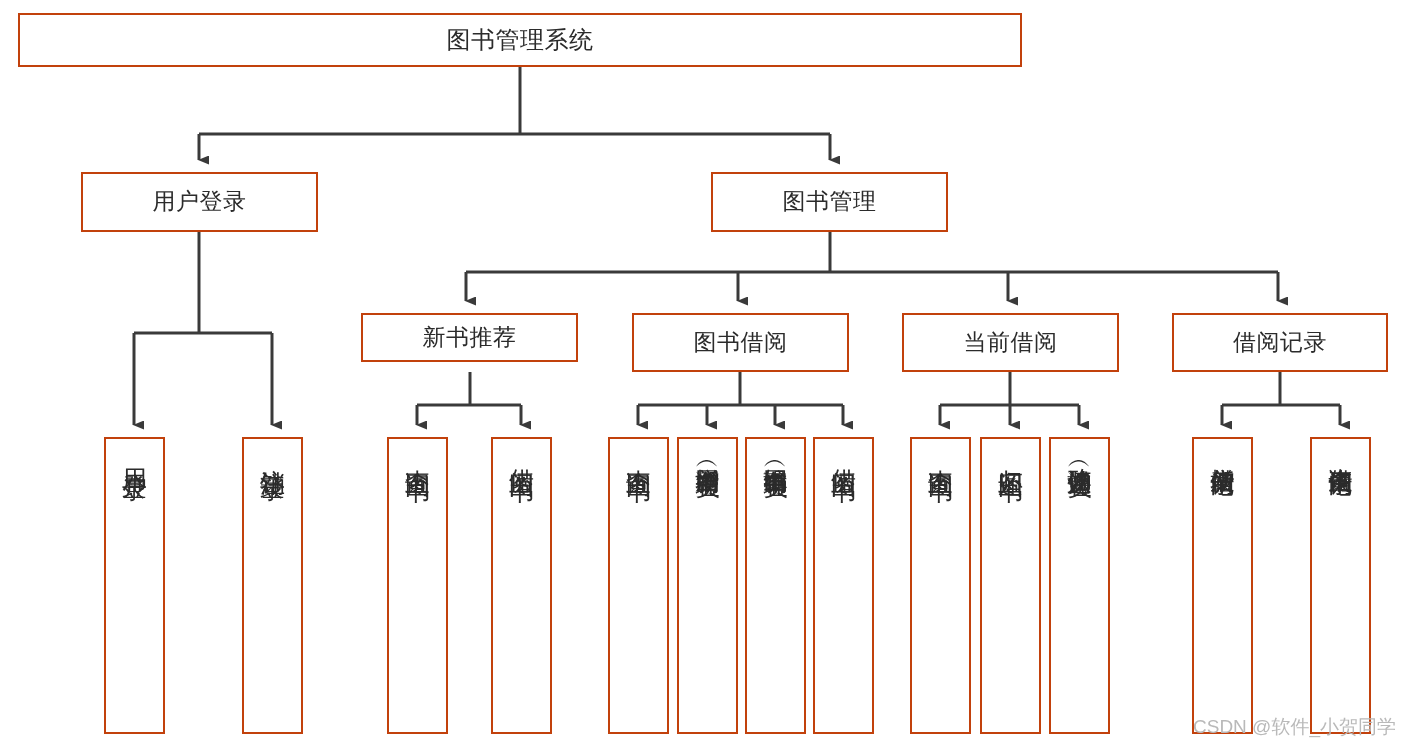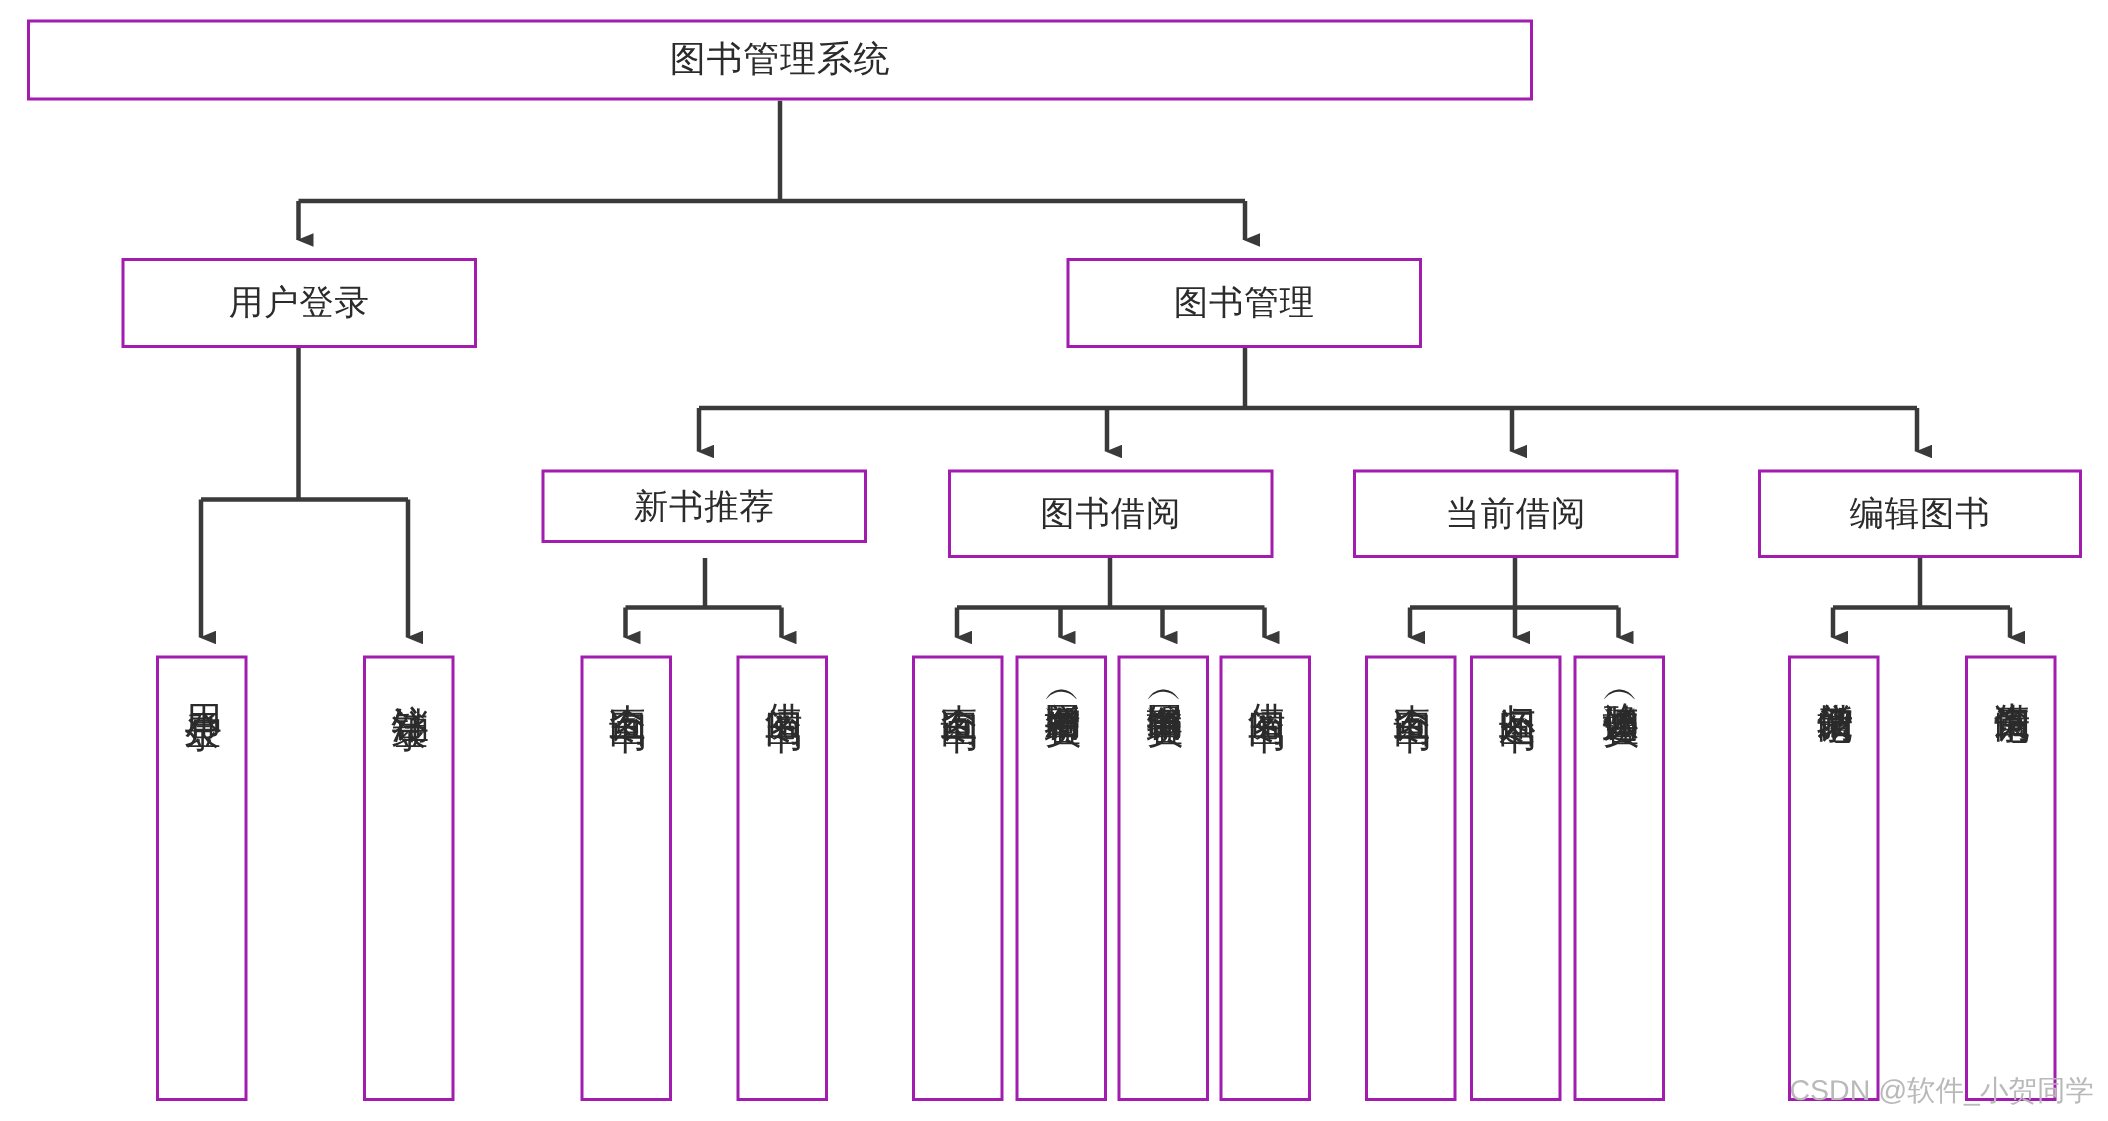--- a/index.html
+++ b/index.html
@@ -23,21 +23,21 @@
     left: 0;
     top: 0;
     width: 1405px;
     height: 747px;
     pointer-events: none;
   }
   .node {
     position: absolute;
     box-sizing: border-box;
     background: #ffffff;
-    border: 2px solid #a21caf;
+    border: 2px solid #c2410c;
     display: flex;
     align-items: center;
     justify-content: center;
     color: #2b2b2b;
     z-index: 2;
   }
   .node .label {
     display: block;
     text-align: center;
     line-height: 1.12;
@@ -147,21 +147,21 @@
   <div class="node horiz" style="left:361px; top:313px; width:217px; height:49px;">
     <span class="label">新书推荐</span>
   </div>
   <div class="node horiz" style="left:902px; top:313px; width:217px; height:59px;">
     <span class="label">当前借阅</span>
   </div>
   <div class="node horiz" style="left:632px; top:313px; width:217px; height:59px;">
     <span class="label">图书借阅</span>
   </div>
   <div class="node horiz" style="left:1172px; top:313px; width:216px; height:59px;">
-    <span class="label">编辑图书</span>
+    <span class="label">借阅记录</span>
   </div>
 
   <div class="node vert" style="left:104px; top:437px; width:61px; height:297px;">
     <span class="label">用户登录</span>
   </div>
   <div class="node vert" style="left:242px; top:437px; width:61px; height:297px;">
     <span class="label">注销登录</span>
   </div>
 
   <div class="node vert" style="left:387px; top:437px; width:61px; height:297px;">

